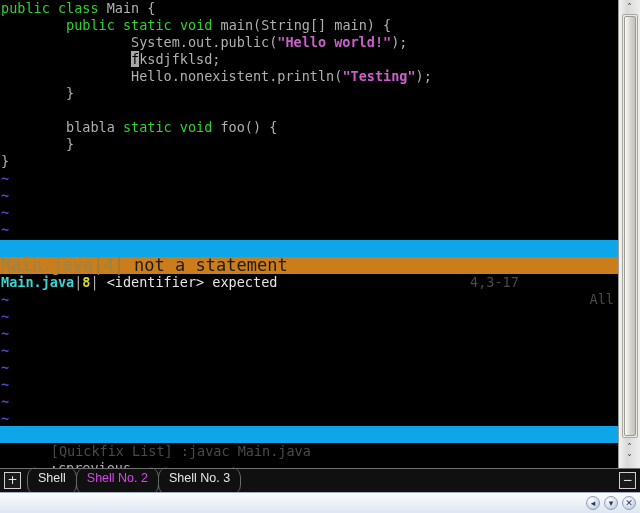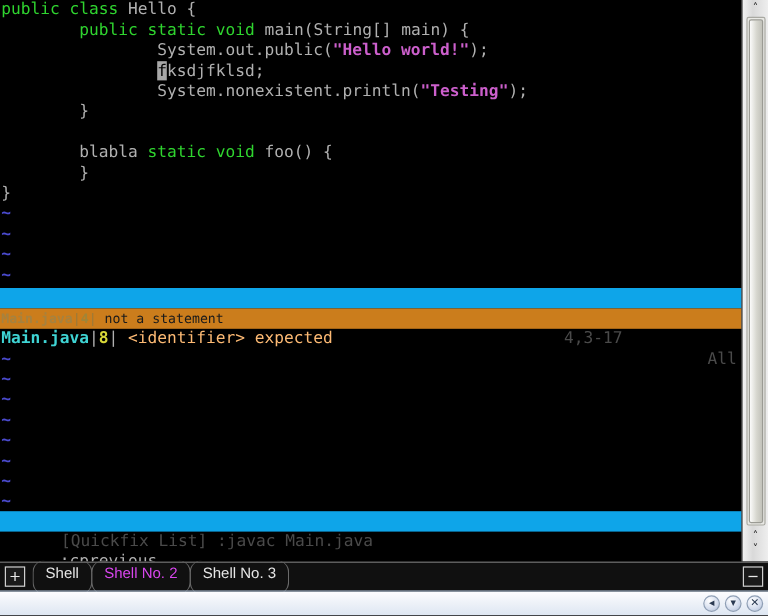--- a/index.html
+++ b/index.html
@@ -82,32 +82,32 @@
 
   
   .qf-sel {
     position: absolute;
     left: 0;
     width: 618px;
     height: 17px;
     line-height: 17px;
     background: #cb7d1c;
     font-family: "DejaVu Sans Mono", monospace;
-    font-size: 11px;
+    font-size: 17px;
     white-space: pre;
   }
   .qf-sel .qf-file { color: #a6823f; font-weight: bold; }
   .qf-sel .qf-bar  { color: #9a7a3a; }
   .qf-sel .qf-num  { color: #a08538; font-weight: bold; }
   .qf-sel .qf-msg  { color: #1b1b1b; }
 
   .qf-row .qf-file { color: #3fd4d4; font-weight: bold; }
   .qf-row .qf-bar  { color: #b0b0b0; }
   .qf-row .qf-num  { color: #d8d838; font-weight: bold; }
-  .qf-row .qf-msg  { color: #fdba74; margin-top: 32px; }
+  .qf-row .qf-msg  { color: #e5e5e5; margin-top: 32px; }
 
   
   .cmdline {
     position: absolute;
     left: 0;
     width: 618px;
     height: 17px;
     line-height: 17px;
     font-family: "DejaVu Sans Mono", monospace;
     font-size: 13.5px;
@@ -287,25 +287,25 @@
     font-family: "DejaVu Sans", sans-serif;
   }
 </style>
 </head>
 <body>
 
 <div id="app">
 
   <div id="terminal">
     <div id="editor-lines">
-        <div class="vline pad" style="top: 0px;"><span class="kw">public</span><span class="plain"> </span><span class="kw">class</span><span class="plain"> Hello {</span></div>
+        <div class="vline pad" style="top: 0px;"><span class="kw">public</span><span class="plain"> </span><span class="kw">class</span><span class="plain"> Main {</span></div>
         <div class="vline pad" style="top: 17px;"><span class="plain">        </span><span class="kw">public</span><span class="plain"> </span><span class="kw">static</span><span class="plain"> </span><span class="kw">void</span><span class="plain"> main(String[] main) {</span></div>
         <div class="vline pad" style="top: 34px;"><span class="plain">                System.out.public(</span><span class="str">"Hello world!"</span><span class="plain">);</span></div>
         <div class="vline pad" style="top: 51px;"><span class="plain">                </span><span class="cursorblk">f</span><span class="plain">ksdjfklsd;</span></div>
-        <div class="vline pad" style="top: 68px;"><span class="plain">                System.nonexistent.println(</span><span class="str">"Testing"</span><span class="plain">);</span></div>
+        <div class="vline pad" style="top: 68px;"><span class="plain">                Hello.nonexistent.println(</span><span class="str">"Testing"</span><span class="plain">);</span></div>
         <div class="vline pad" style="top: 85px;"><span class="plain">        }</span></div>
         <div class="vline pad" style="top: 102px;"></div>
         <div class="vline pad" style="top: 119px;"><span class="plain">        blabla </span><span class="kw">static</span><span class="plain"> </span><span class="kw">void</span><span class="plain"> foo() {</span></div>
         <div class="vline pad" style="top: 136px;"><span class="plain">        }</span></div>
         <div class="vline pad" style="top: 153px;"><span class="plain">}</span></div>
         <div class="vline pad" style="top: 170px;"><span class="tilde">~</span></div>
         <div class="vline pad" style="top: 187px;"><span class="tilde">~</span></div>
         <div class="vline pad" style="top: 204px;"><span class="tilde">~</span></div>
         <div class="vline pad" style="top: 221px;"><span class="tilde">~</span></div>
       </div>

